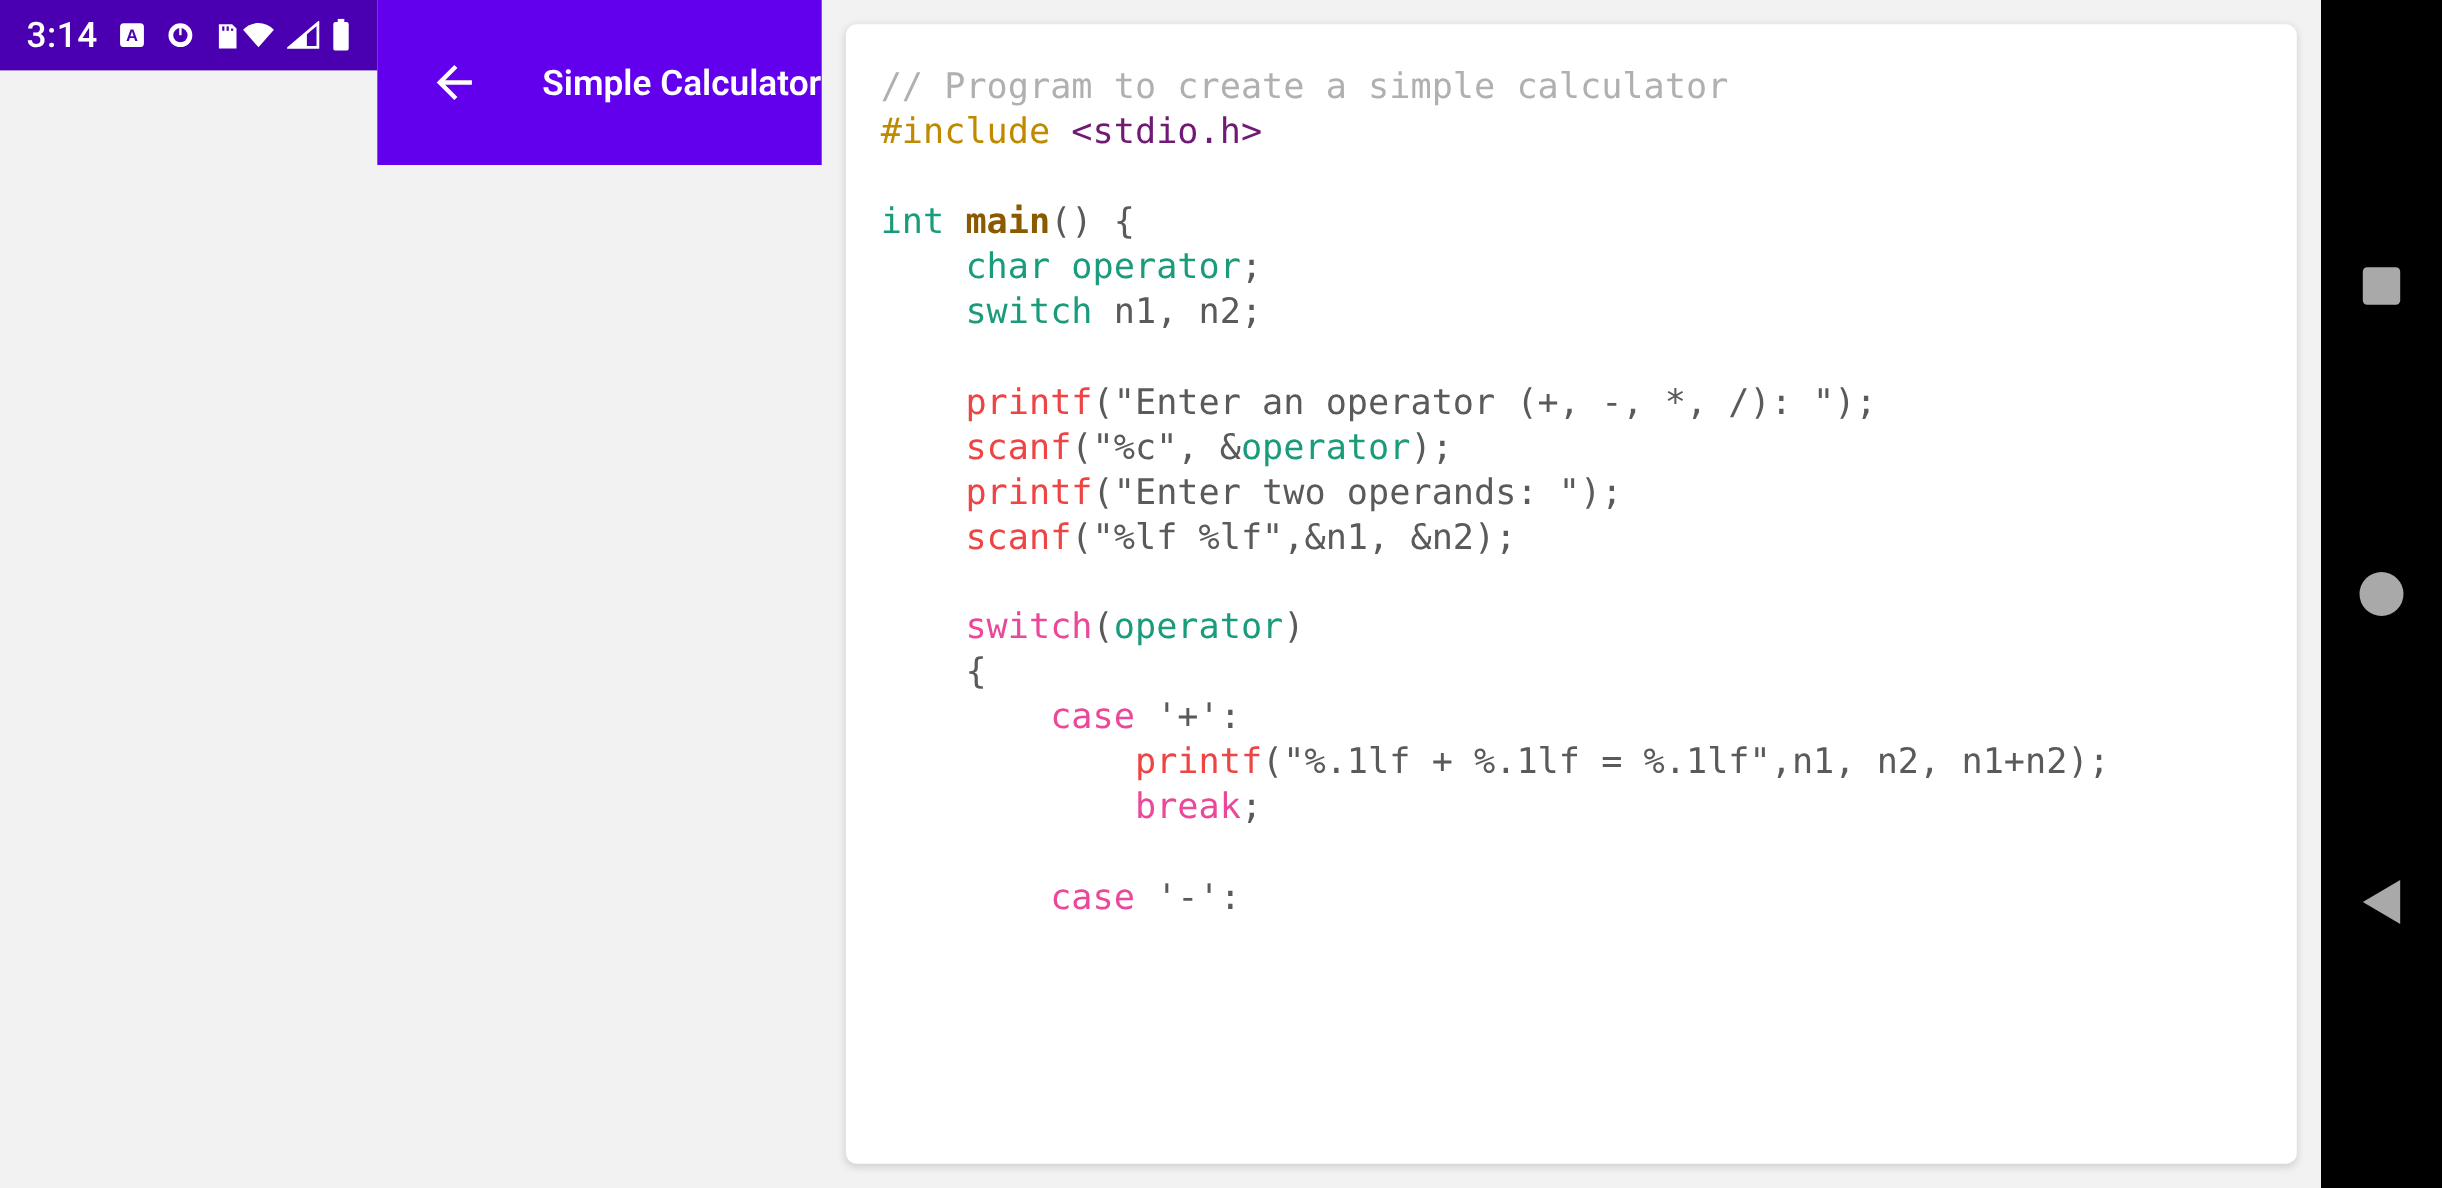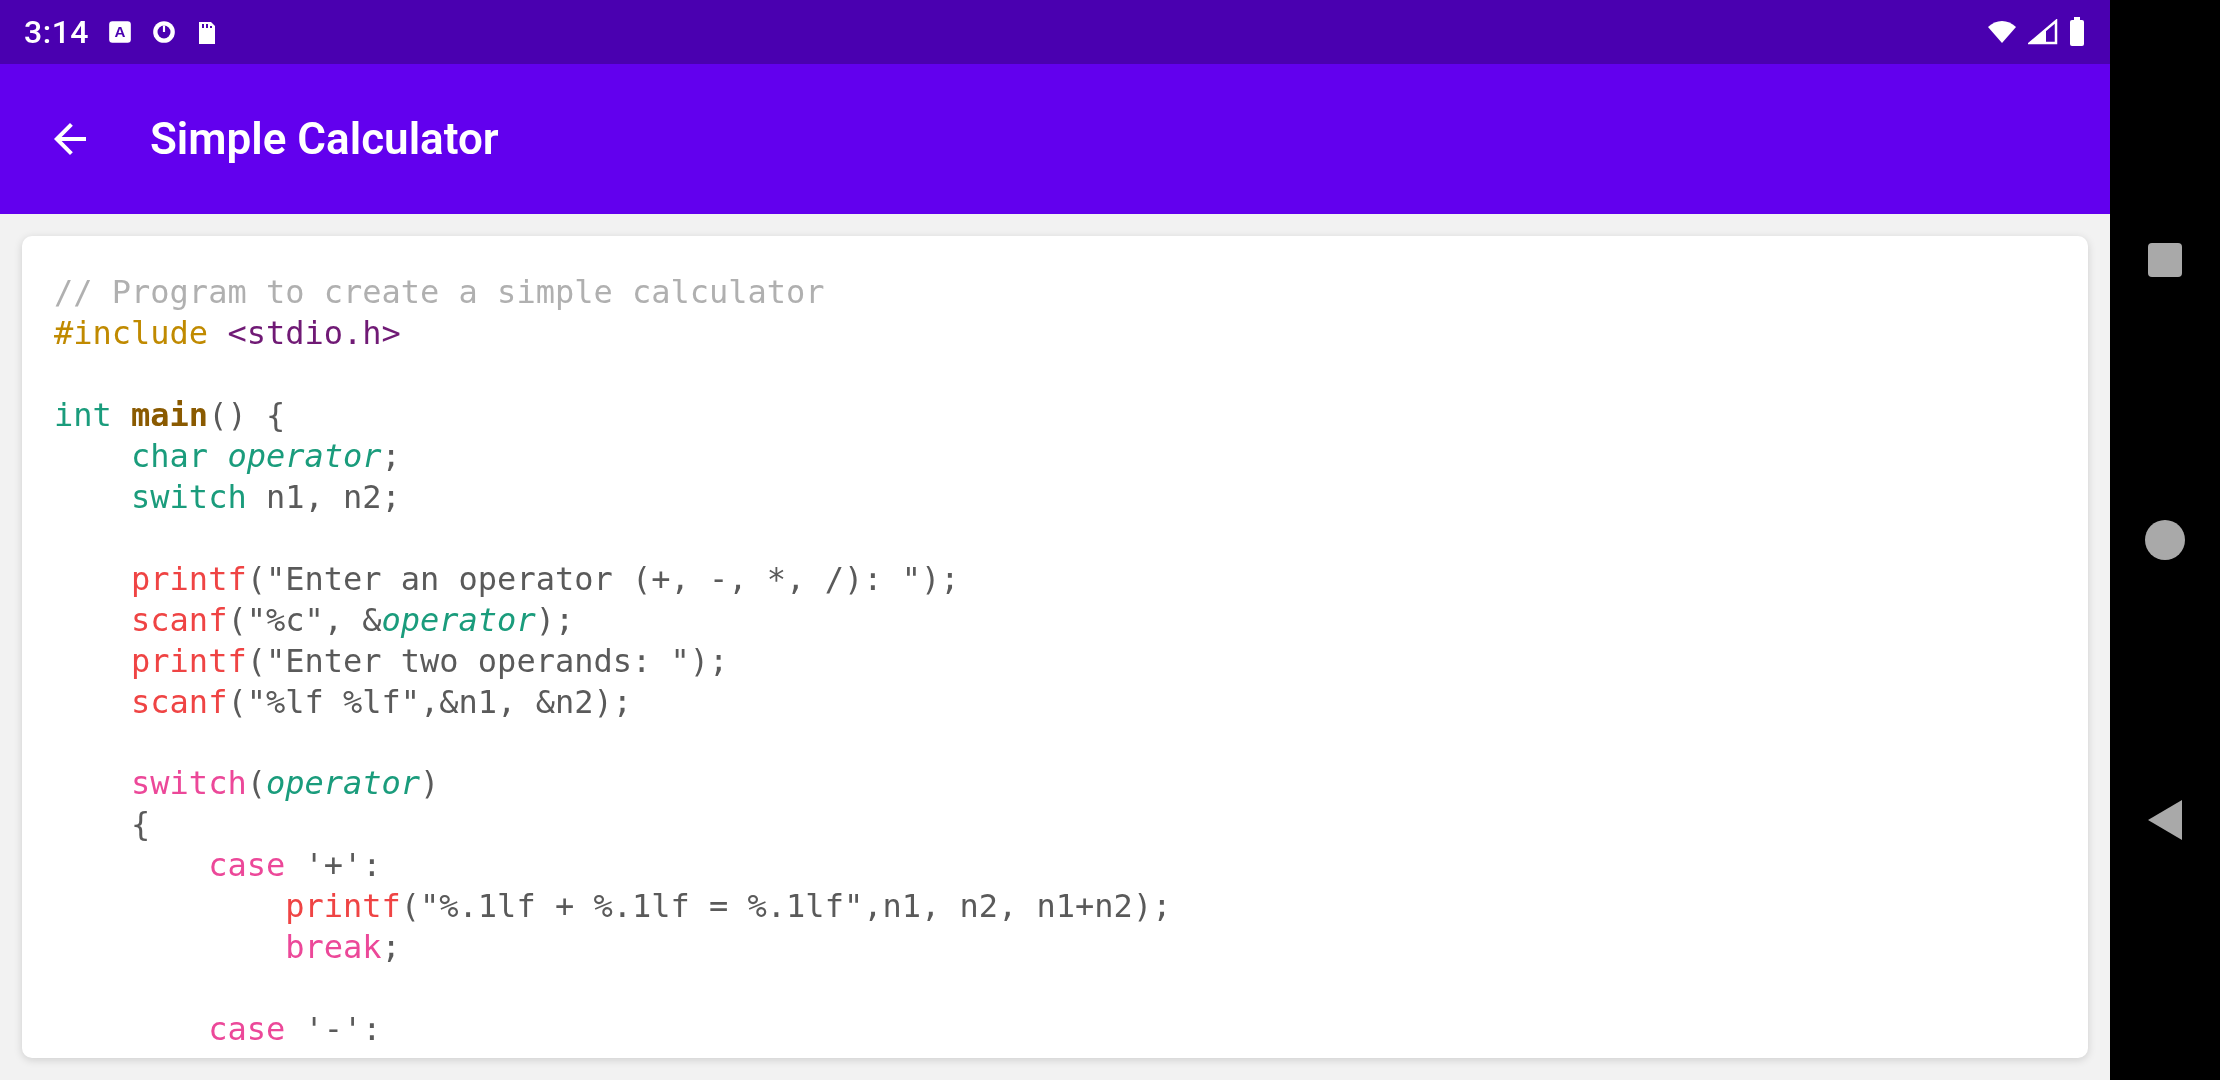--- a/index.html
+++ b/index.html
@@ -1,36 +1,36 @@
 <!DOCTYPE html>
 <html><head>
 <meta charset="utf-8">
 <style>
   * { margin: 0; padding: 0; box-sizing: border-box; }
   html, body { width: 2220px; height: 1080px; overflow: hidden; font-family: Roboto, Arial, sans-serif; background: #000; }
   .device { display: flex; width: 2220px; height: 1080px; }
-  .screen { width: 2110px; height: 1080px; background: #f2f2f2; display: flex; flex-direction: column; }
+  .screen { width: 2110px; height: 1080px; background: #f2f2f2; display: flex; }
   .statusbar { height: 64px; background: #4a00b0; color: #fff; display: flex; align-items: center; padding: 0 24px; justify-content: space-between; }
   .status-left { display: flex; align-items: center; gap: 18px; }
   .status-time { font-size: 32px; font-weight: 500; letter-spacing: 0.5px; }
   .status-right { display: flex; align-items: center; gap: 10px; }
   .status-icon-box { display:inline-flex; align-items:center; justify-content:center; }
   .appbar { height: 150px; background: #6200ee; color: #fff; display: flex; align-items: center; padding-left: 40px; }
   .back-btn { width: 60px; height: 60px; display:flex; align-items:center; justify-content:center; cursor:pointer; }
-  .appbar-title { font-size: 44px; font-weight: 600; margin-left: 50px; }
+  .appbar-title { font-size: 32px; font-weight: 600; margin-left: 50px; }
   .content { flex: 1; padding: 22px; overflow: hidden; }
   .card { background: #fff; border-radius: 10px; box-shadow: 0 2px 8px rgba(0,0,0,0.15); height: 100%; padding: 36px 32px; overflow: hidden; }
   pre.code { font-family: "DejaVu Sans Mono", "Courier New", monospace; font-size: 32px; line-height: 1.28; white-space: pre; color: #5a5a5a; }
   .tok-comment { color: #b0b0b0; }
   .tok-preproc { color: #c08a00; }
   .tok-angled  { color: #701a75; }
   .tok-keyword { color: #ec4899; }
   .tok-type { color: #1a9c7c; }
   .tok-funcdef { color: #8a5a00; font-weight:600;}
-  .tok-ident { color: #1a9c7c; font-style: italic; }
+  .tok-ident { color: #1a9c7c; }
   .tok-call { color: #ef4444; }
   .tok-string { color: #5a5a5a; }
   .tok-plain { color: #5a5a5a; }
 
   .navbar { width: 110px; height: 1080px; background: #000; display: flex; flex-direction: column; align-items: center; justify-content: space-around; padding: 120px 0; }
   .nav-btn { width: 44px; height: 44px; display:flex; align-items:center; justify-content:center; cursor:pointer; }
   .nav-square { width: 34px; height: 34px; background:#a9a9a9; border-radius:4px; }
   .nav-circle { width: 40px; height: 40px; background:#a9a9a9; border-radius:50%; }
   .nav-tri { width:0; height:0; border-top:20px solid transparent; border-bottom:20px solid transparent; border-right:34px solid #a9a9a9; }
 </style>

